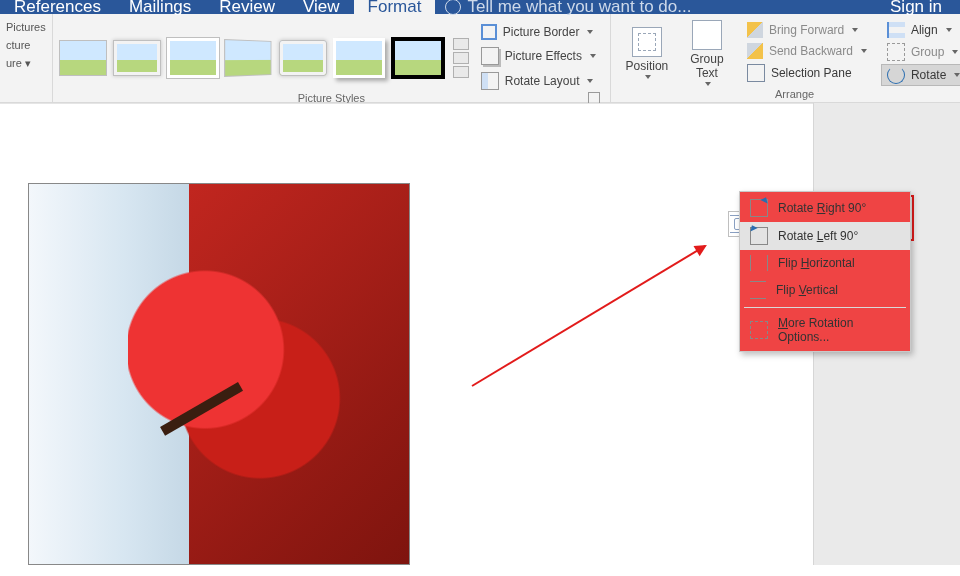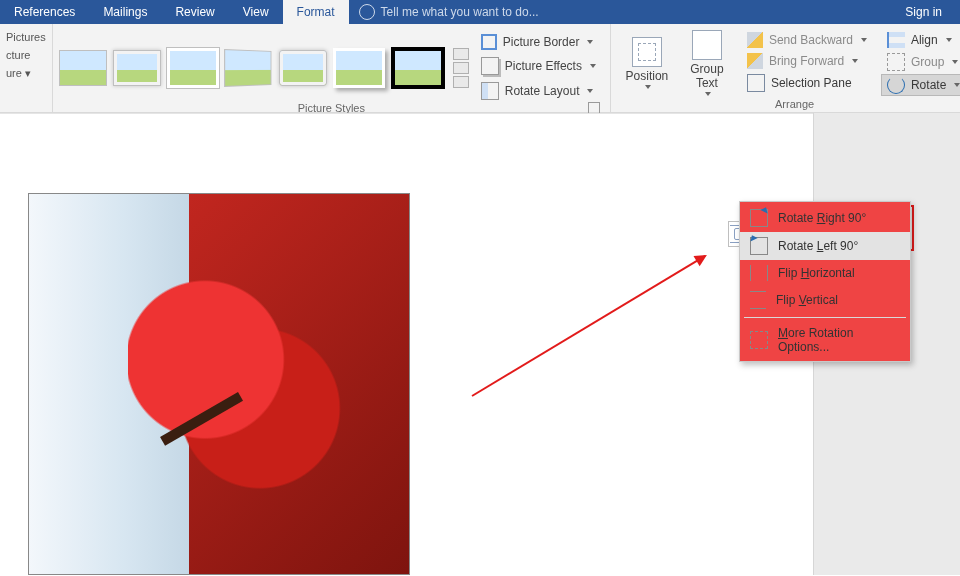--- a/index.html
+++ b/index.html
@@ -1,16 +1,16 @@
 <!DOCTYPE html>
 <html><head>
 <meta charset="utf-8">
 <style>
 html,body{margin:0;padding:0;font-family:"Segoe UI",Arial,sans-serif;font-size:12px;color:#444;background:#fff;width:960px;height:576px;overflow:hidden}
-.titlebar{height:24px;background:#2a579a;display:flex;align-items:center;color:#fff;font-size:12px}
+.titlebar{height:14px;background:#2a579a;display:flex;align-items:center;color:#fff;font-size:17px}
 .tab{padding:0 14px;height:26px;line-height:26px;cursor:pointer}
 .tab.active{background:#f3f3f3;color:#2a579a}
 .tellme{display:flex;align-items:center;gap:6px;color:#cdd9ea;margin-left:10px}
 .tellme .bulb{width:14px;height:14px;border:1px solid #cdd9ea;border-radius:50%;position:relative}
 .spacer{flex:1}
 .signin{padding:0 18px}
 .ribbon{height:88px;background:#f3f3f3;border-bottom:1px solid #d9d9d9;display:flex}
 .group{border-right:1px solid #d9d9d9;display:flex;flex-direction:column;justify-content:space-between;padding:4px 6px 2px}
 .group-title{text-align:center;font-size:11px;color:#666;padding:0 0 2px}
 .adjust{width:52px}
@@ -142,27 +142,27 @@
           <span>Position</span>
           <span class="dd"></span>
         </div>
       <div class="bigbtn">
           <div class="ico-lg ico-wrap"></div>
           <span>Group Text</span>
           <span class="dd"></span>
         </div>
       <div class="stack">
         <div class="sbtn">
+            <span class="ico" style="background:linear-gradient(135deg,#f3c24a 50%,#cfd6df 50%)"></span>
+            <span>Bring Forward</span>
+            <span class="dd"></span>
+          </div>
+        <div class="sbtn">
             <span class="ico" style="background:linear-gradient(135deg,#cfd6df 50%,#f3c24a 50%)"></span>
             <span>Send Backward</span>
-            <span class="dd"></span>
-          </div>
-        <div class="sbtn">
-            <span class="ico" style="background:linear-gradient(135deg,#f3c24a 50%,#cfd6df 50%)"></span>
-            <span>Bring Forward</span>
             <span class="dd"></span>
           </div>
         <div class="sbtn enabled">
             <span class="ico" style="border:1px solid #7a8aa0"></span>
             <span>Selection Pane</span>
           </div>
       </div>
       <div class="alignstack">
         <div class="sbtn enabled">
             <span class="ico" style="border-left:2px solid #5a8fd6;background:linear-gradient(to bottom,#cfe0f5 0 33%,transparent 33% 66%,#cfe0f5 66% 100%)"></span>

